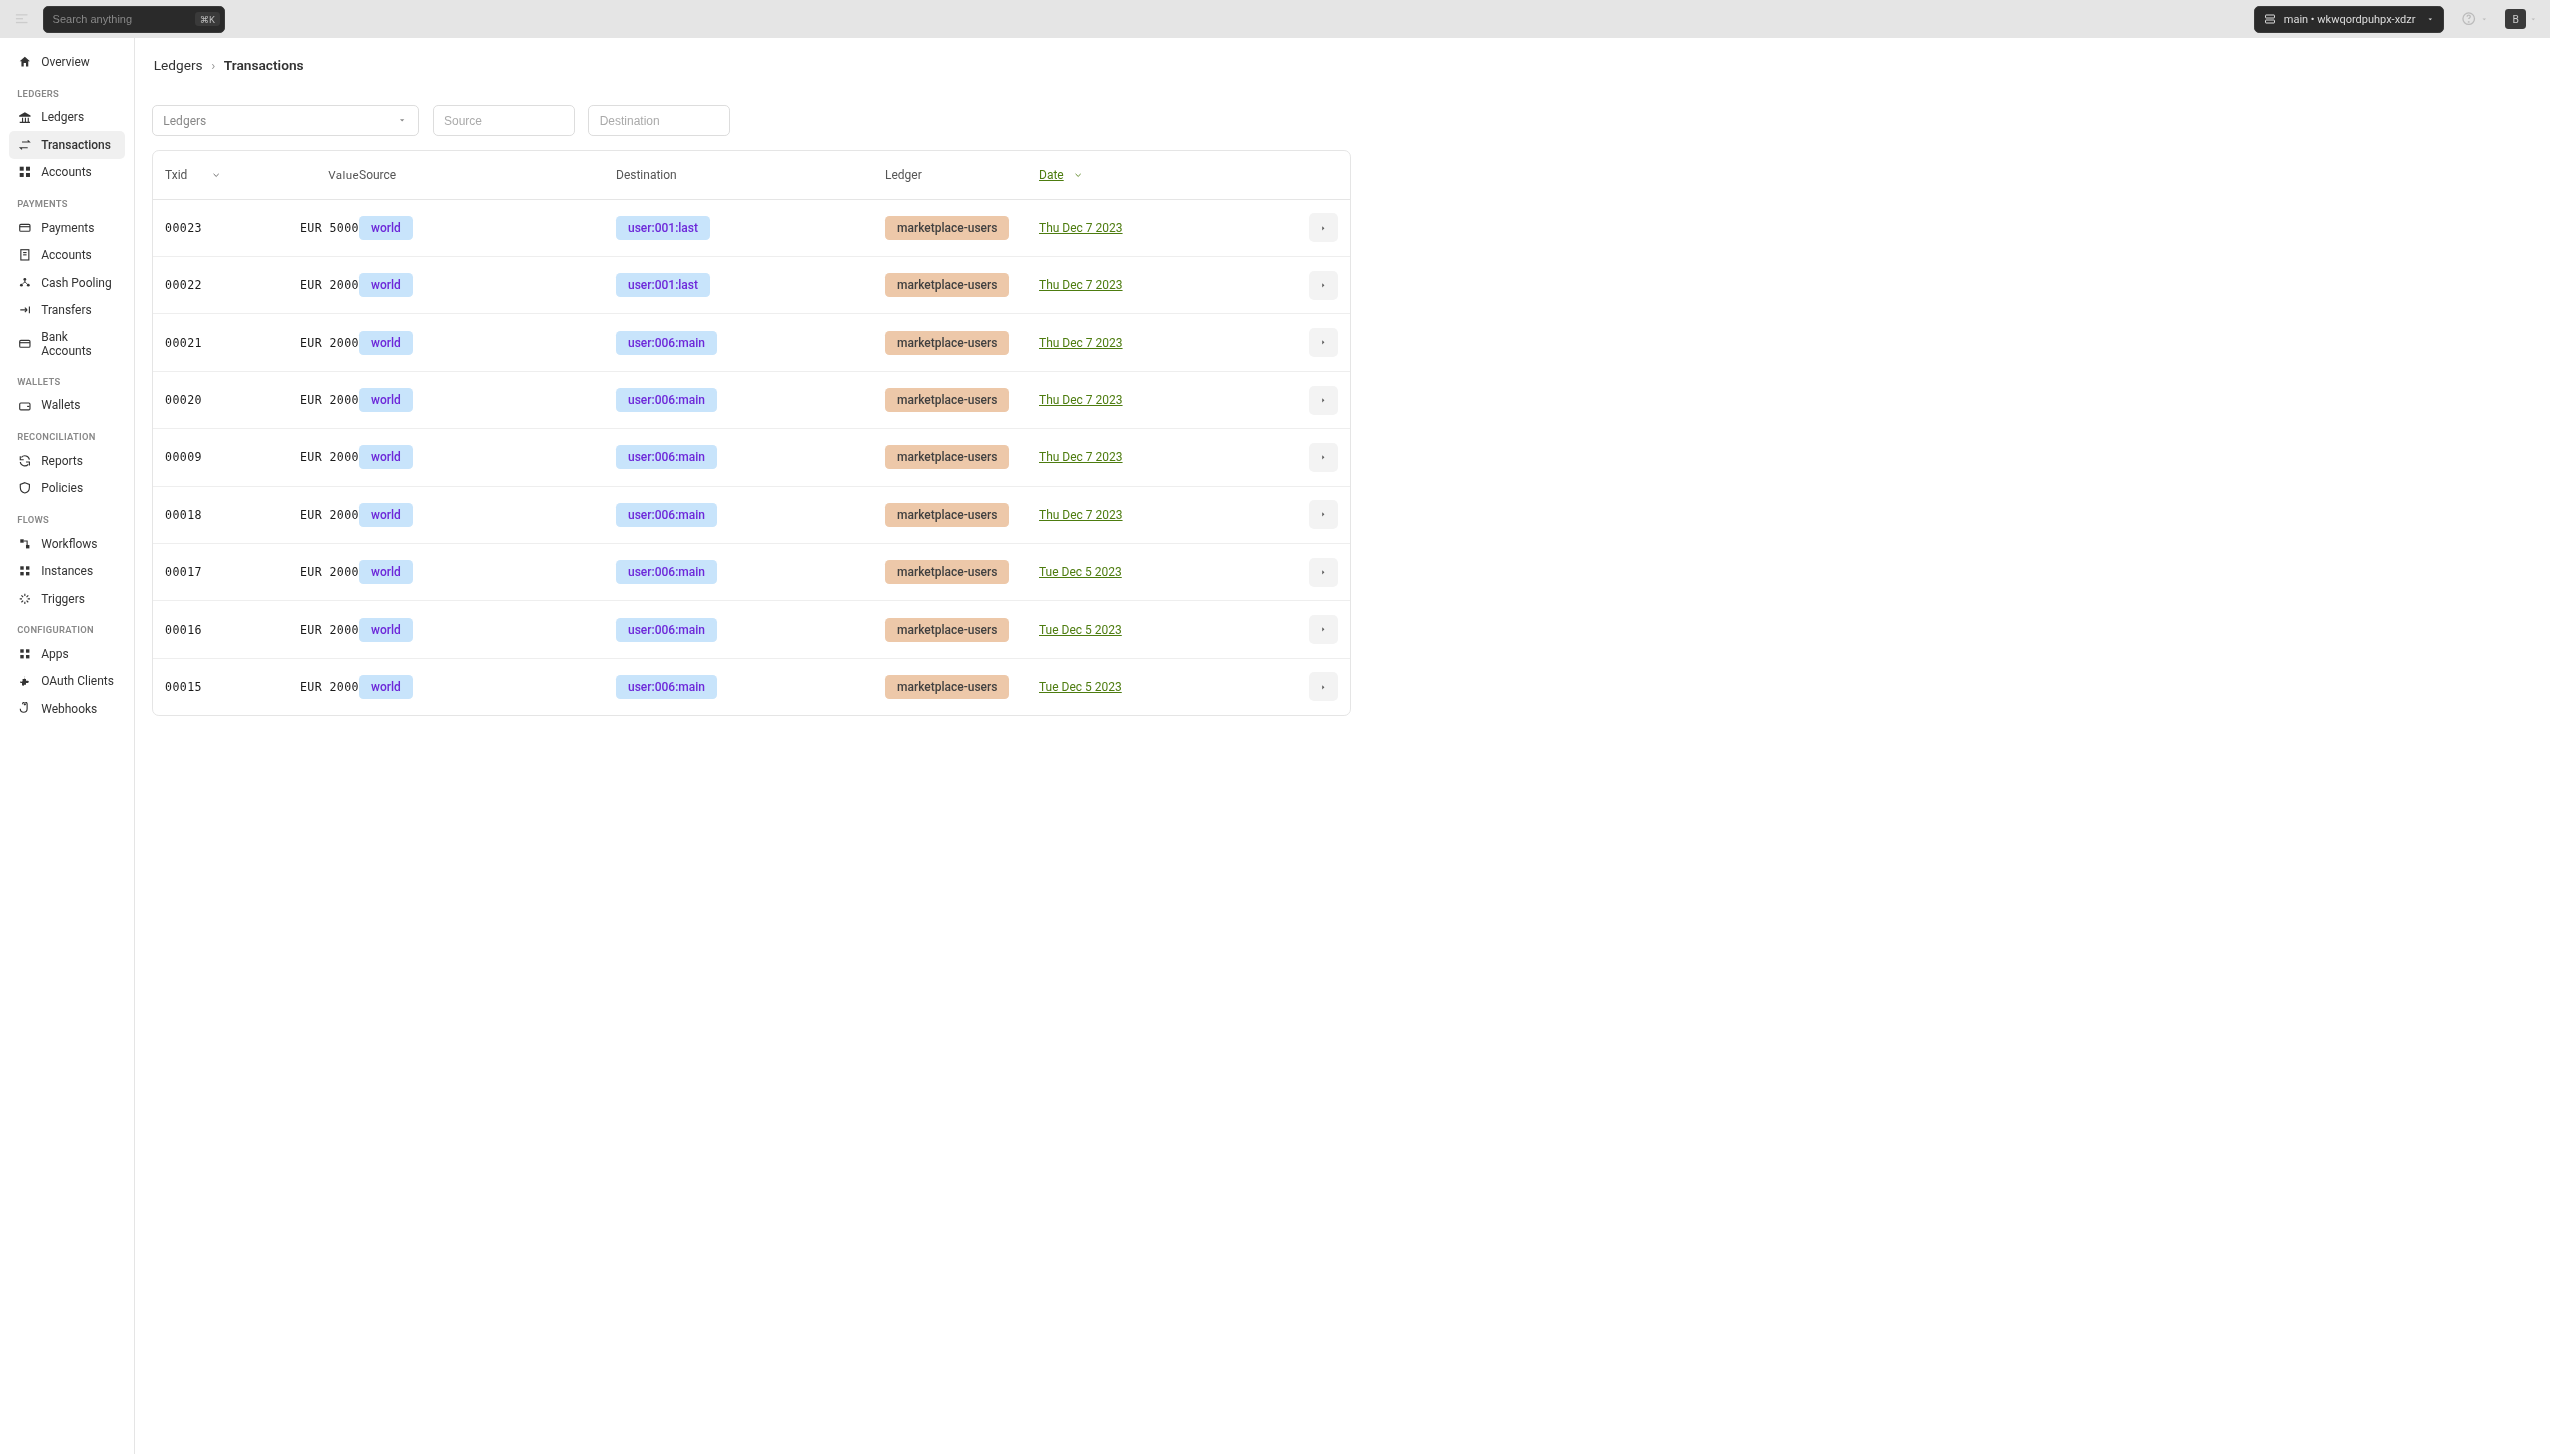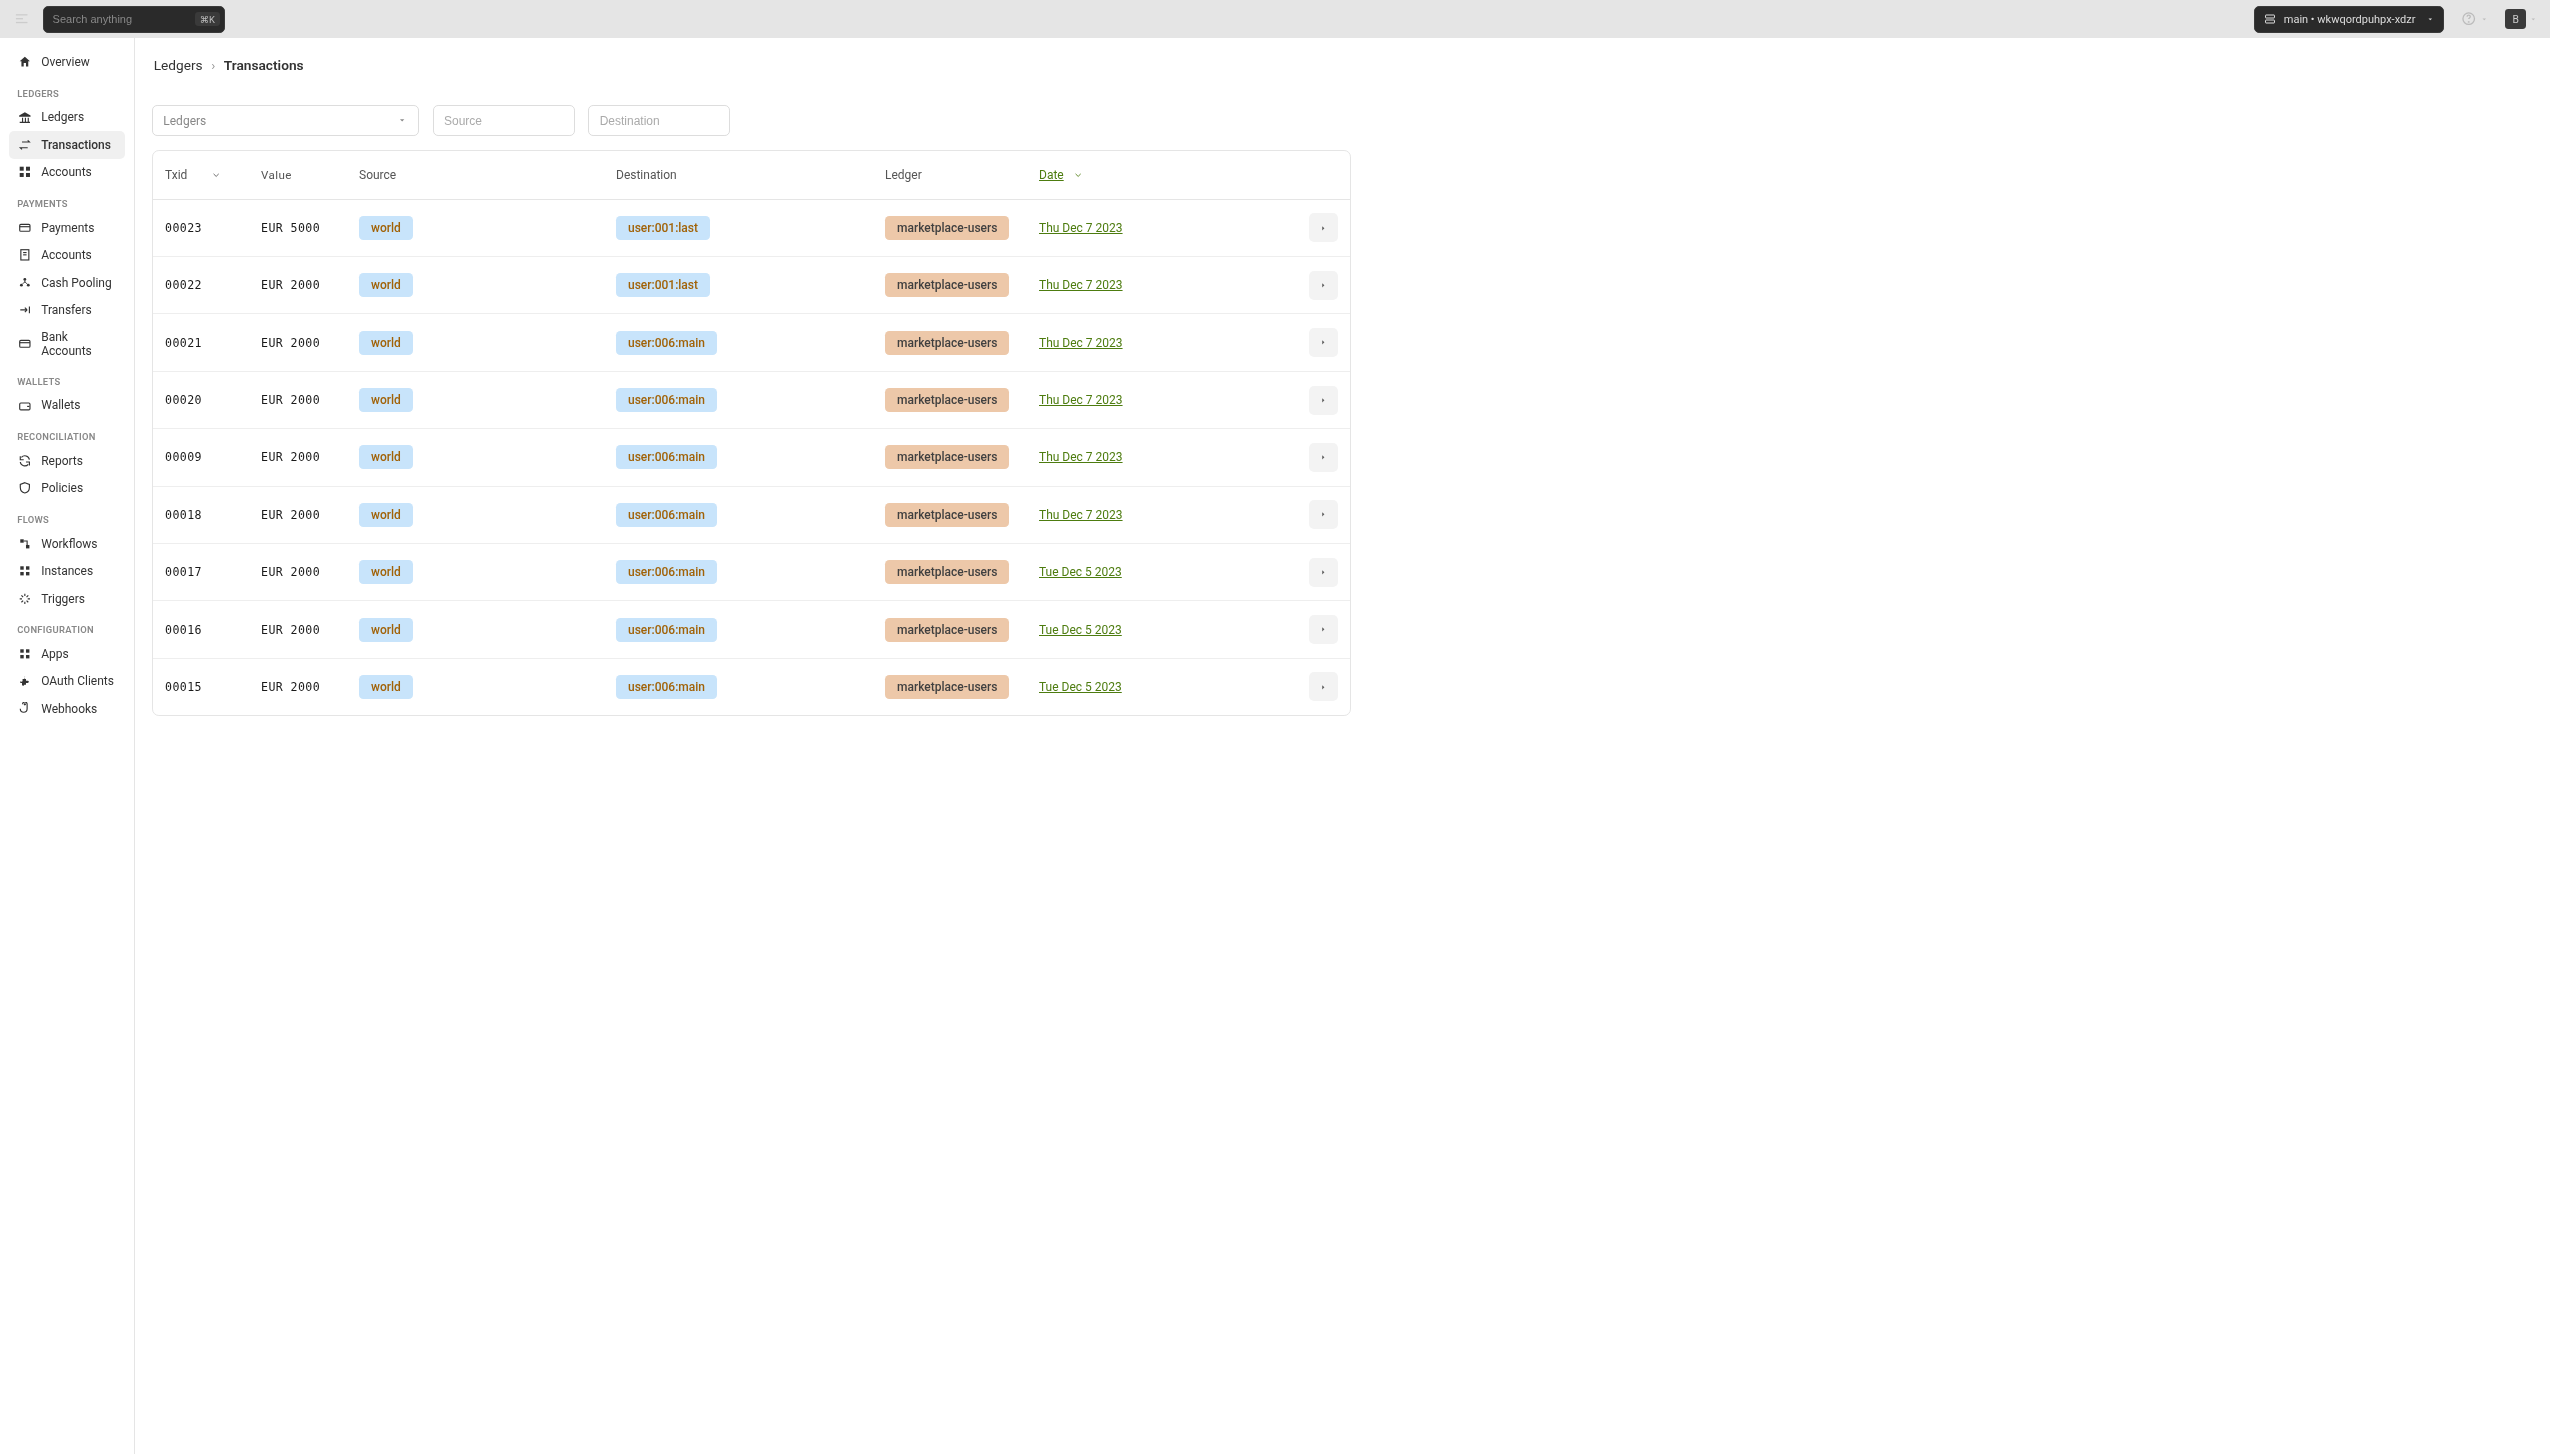--- a/index.html
+++ b/index.html
@@ -41,30 +41,30 @@
     .filter-select.w1 { width: 267px; }
     .filter-input { height: 31px; border: 0.9px solid #ddd; border-radius: 5.1px; padding: 0 10.3px; font-size: 12px; width: 142px; outline: none; }
     .filter-input::placeholder { color: #aaa; }
     
     
     .tbl-wrap { border: 0.9px solid #e5e5e5; border-radius: 6.9px; overflow: hidden; }
     .tbl-head { display: flex; align-items: center; padding: 17px 12px; border-bottom: 0.9px solid #e5e5e5; color: #555; font-size: 12px; }
     .tbl-row { display: flex; align-items: center; padding: 13.7px 12px; border-bottom: 0.9px solid #eee; }
     .tbl-row:last-child { border-bottom: none; }
     .c-txid { width: 96px; display:flex; align-items:center; gap:24px;}
-    .c-val  { width: 98px; font-family: "SFMono-Regular", Menlo, Consolas, monospace; letter-spacing: 0.4px; font-size: 11.6px;}
+    .c-val  { width: 98px; font-family: "SFMono-Regular", Menlo, Consolas, monospace; letter-spacing: 0.4px; font-size: 11.6px; text-align: right;}
     .c-src  { width: 257px; }
     .c-dst  { width: 269px; }
     .c-ldg  { width: 154px; }
     .c-date { width: 111px; font-size: 12px; color: #4d7c0f; display:flex; align-items:center; gap:9px;text-decoration:underline;}
     .c-arrow{ flex:1; display:flex; justify-content:flex-end;}
     .tbl-head .c-txid, .tbl-head .c-date { cursor:pointer;}
     .mono-id { font-family: "SFMono-Regular", Menlo, Consolas, monospace; font-size: 11.6px; letter-spacing: 0.4px;}
     .pill { display: inline-flex; align-items: center; height: 24px; padding: 0 12px; border-radius: 4.3px; font-size: 12px; font-weight: 500; cursor: pointer; }
-    .pill-blue { background: #c8e4fb; color: #a16207; }
+    .pill-blue { background: #c8e4fb; color: #6d28d9; }
     .pill-amber { background: #edc8a9; color: #404040; }
     .row-arrow { width: 29px; height: 29px; background: #f3f3f3; border-radius: 5.1px; display: flex; align-items: center; justify-content: center; cursor: pointer; color:#555;}
     .caret-sm { display:inline-block; }
     svg { display:block; }
   </style>
 </head>
 <body>
 
 <div class="topbar">
   <div class="hamburger">

